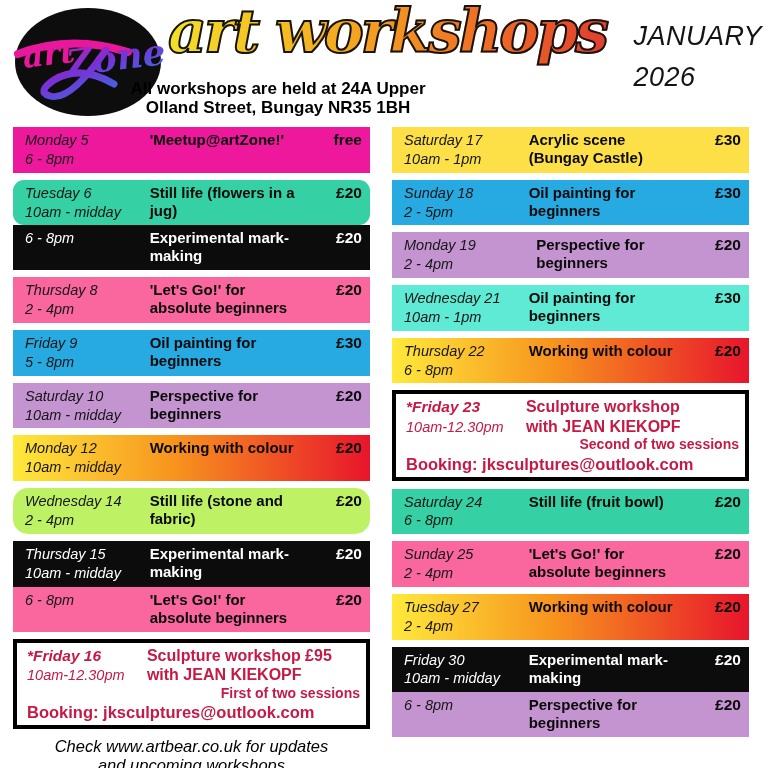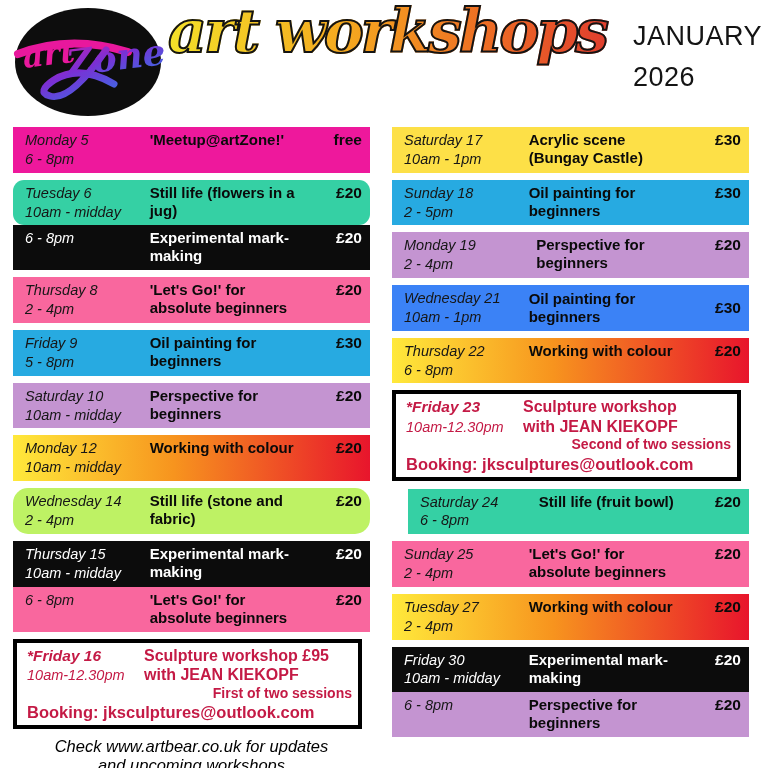--- a/index.html
+++ b/index.html
@@ -16,21 +16,21 @@
     position:absolute;left:168px;top:-4px;width:468px;
     font-family:"DejaVu Serif",serif;font-style:italic;font-weight:700;
     font-size:60px;letter-spacing:-3px;white-space:nowrap;
     color:#ef7c1f;-webkit-text-stroke:2px #141414;
   }
   @supports ((-webkit-background-clip:text) or (background-clip:text)){
     .main-title{-webkit-background-clip:text;background-clip:text;color:transparent;}
   }
   .month-block{
     position:absolute;right:6px;top:22px;text-align:left;
-    font-size:27px;line-height:1.05;color:#141414;letter-spacing:.5px;
+    font-size:27px;line-height:1.05;color:#141414;letter-spacing:.5px;font-style:italic;
   }
   .month-block .year{margin-top:13px;}
   .address{
     position:absolute;left:96px;top:79px;width:364px;text-align:center;
     font-weight:bold;font-size:17px;line-height:1.12;color:#000;
   }
 
   
   .columns{
     display:grid;grid-template-columns:357px 357px;column-gap:22px;
@@ -43,21 +43,21 @@
   }
   .row.attached{margin-top:-7px;}
   .cell-date{width:37%;font-style:italic;font-size:14.5px;line-height:1.3;color:#161616;}
   .cell-title{width:48%;font-weight:bold;font-size:15px;line-height:1.2;color:#0a0a0a;padding-right:4px;box-sizing:border-box;}
   .cell-price{width:15%;text-align:right;font-weight:bold;font-size:15.5px;color:#0a0a0a;}
   .row.inverse .cell-date,.row.inverse .cell-title,.row.inverse .cell-price{color:#ffffff;}
 
   
   .sculpture{
     border:4px solid #000;background:#fff;
-    padding:3px 6px 3px 10px;margin:1px 8px 8px 0;
+    padding:3px 6px 3px 10px;margin:1px 0 8px 0;
   }
   .sc-top{display:flex;}
   .sc-date{width:36%;font-style:italic;font-size:14.5px;line-height:1.3;}
   .sc-day{font-weight:bold;font-size:15.5px;}
   .sc-lines{width:64%;}
   .sc-line{font-weight:bold;font-size:16px;line-height:1.22;}
   .sc-line.indent{padding-left:10px;font-size:14px;text-align:right;}
   .sc-booking{font-weight:bold;font-size:16.5px;padding-top:1px;}
 
   
@@ -90,20 +90,24 @@
       </svg>
     </div>
 
     <div class="main-title" id="main-title" style="background-image: linear-gradient(90deg, rgb(243, 224, 41) 0%, rgb(245, 168, 31) 38%, rgb(238, 109, 36) 68%, rgb(221, 51, 48) 100%);">art workshops</div>
 
     <div class="month-block">
       <div class="month">JANUARY</div>
       <div class="year">2026</div>
     </div>
 
+    <div class="address">
+      <div>All workshops are held at 24A Upper</div>
+      <div>Olland Street, Bungay NR35 1BH</div>
+    </div>
   </div>
 
   <div class="columns">
     <section class="col" id="col-left">
         <div class="row" style="background: rgb(238, 24, 156);">
           <div class="cell-date">
             <div class="date-line">Monday 5</div>
             <div class="time-line">6 - 8pm</div>
           </div>
           <div class="cell-title">'Meetup@artZone!'</div>
@@ -216,21 +220,21 @@
           <div class="cell-price">£30</div>
         </div>
         <div class="row" style="background: rgb(196, 148, 209); gap: 30px;">
           <div class="cell-date">
             <div class="date-line">Monday 19</div>
             <div class="time-line">2 - 4pm</div>
           </div>
           <div class="cell-title">Perspective for beginners</div>
           <div class="cell-price">£20</div>
         </div>
-        <div class="row" style="background: #3b82f6; align-items: center;">
+        <div class="row" style="background: #5eead4;">
           <div class="cell-date">
             <div class="date-line">Wednesday 21</div>
             <div class="time-line">10am - 1pm</div>
           </div>
           <div class="cell-title">Oil painting for beginners</div>
           <div class="cell-price">£30</div>
         </div>
         <div class="row" style="background: linear-gradient(90deg, rgb(255, 233, 59), rgb(247, 148, 30) 45%, rgb(232, 21, 44));">
           <div class="cell-date">
             <div class="date-line">Thursday 22</div>
@@ -246,21 +250,21 @@
               <div class="sc-time">10am-12.30pm</div>
             </div>
             <div class="sc-lines">
               <div class="sc-line">Sculpture workshop</div>
               <div class="sc-line">with JEAN KIEKOPF</div>
               <div class="sc-line indent">Second of two sessions</div>
             </div>
           </div>
           <div class="sc-booking">Booking: jksculptures@outlook.com</div>
         </div>
-        <div class="row" style="background: rgb(53, 208, 164); margin-left: 16px;">
+        <div class="row" style="background: rgb(53, 208, 164);">
           <div class="cell-date">
             <div class="date-line">Saturday 24</div>
             <div class="time-line">6 - 8pm</div>
           </div>
           <div class="cell-title">Still life (fruit bowl)</div>
           <div class="cell-price">£20</div>
         </div>
         <div class="row" style="background: rgb(249, 103, 158);">
           <div class="cell-date">
             <div class="date-line">Sunday 25</div>

